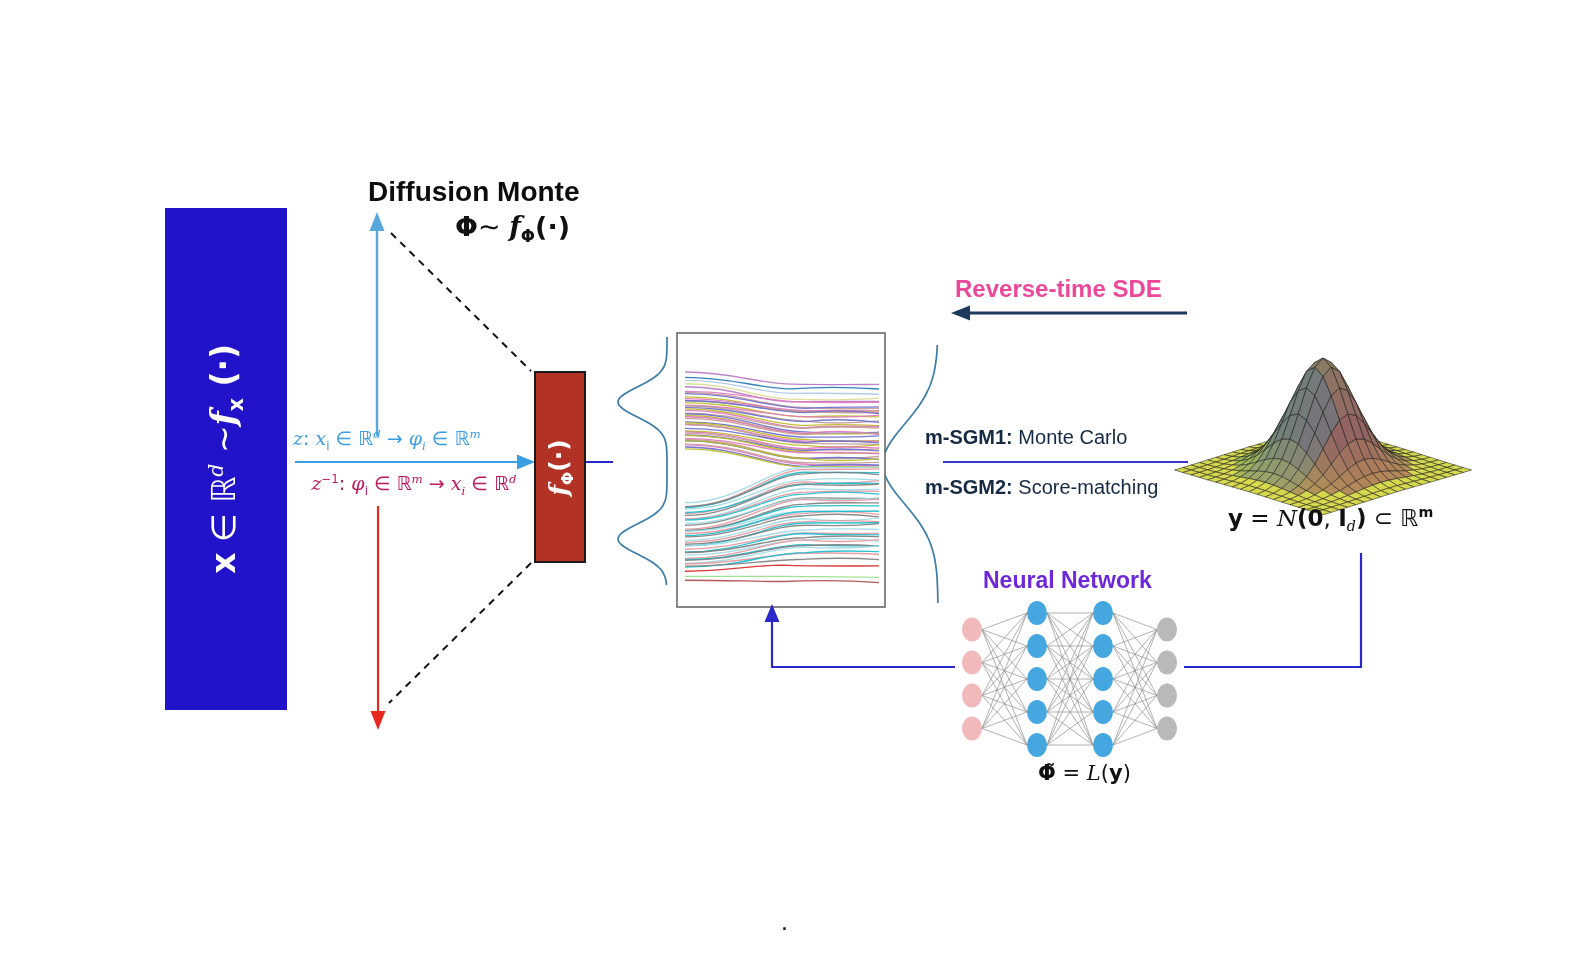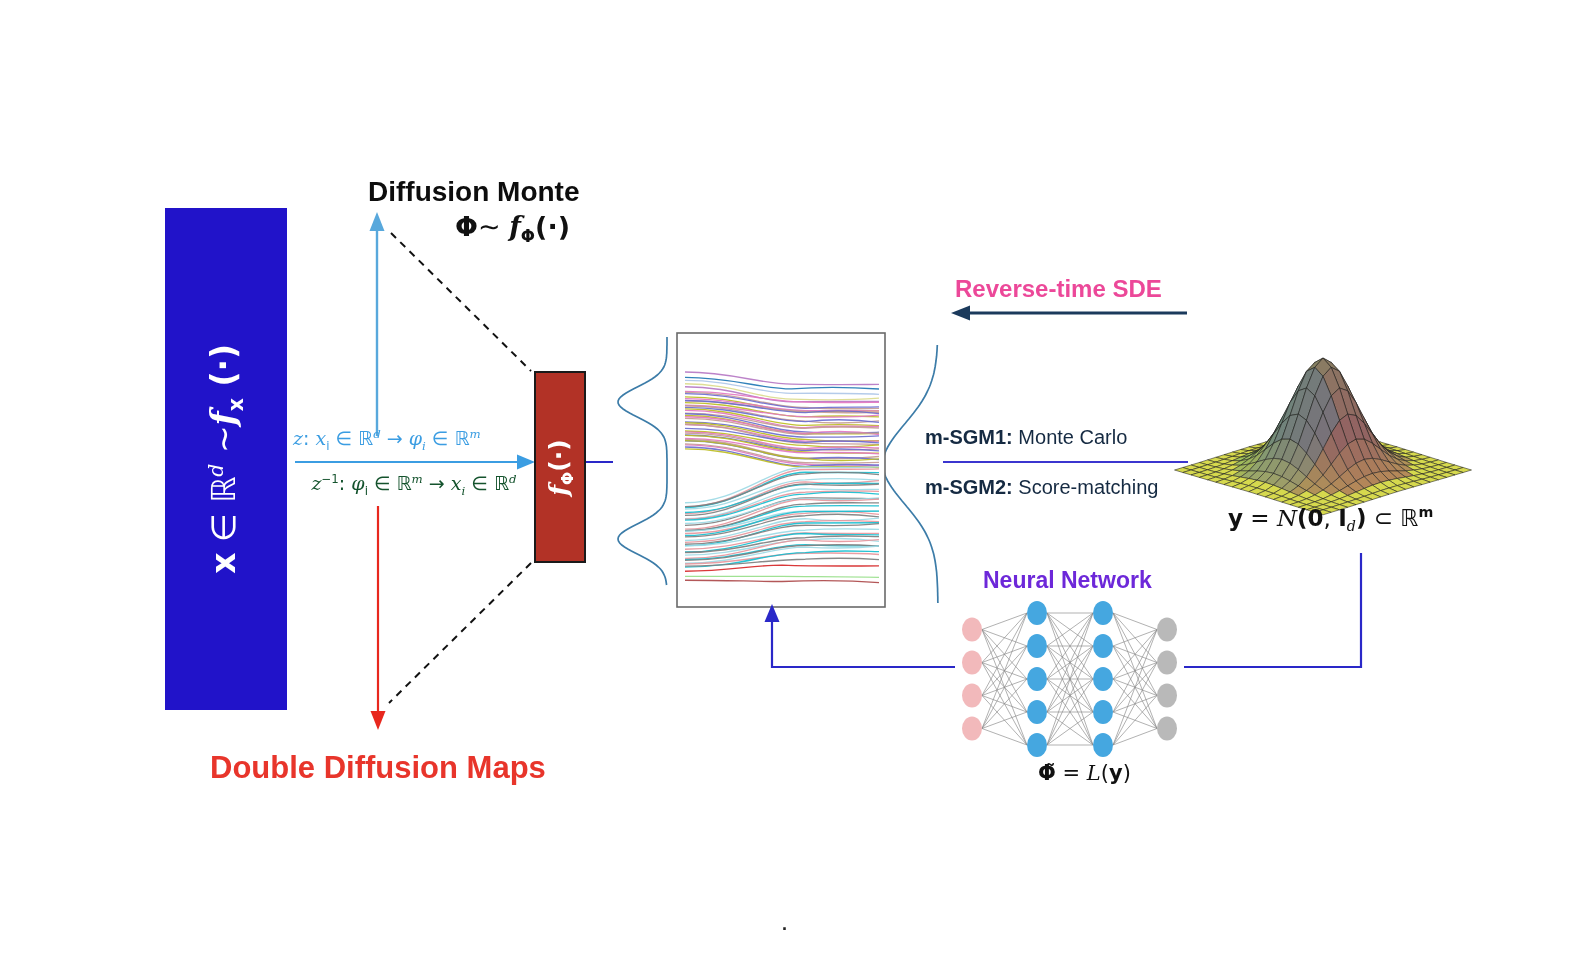--- a/index.html
+++ b/index.html
@@ -13,21 +13,21 @@
   .formula .bold{font-weight:bold;}
   .title-dm{left:368px;top:176px;font-size:28px;font-weight:bold;color:#0d0d0d;}
   .f-phidist{left:420px;top:211px;width:150px;text-align:right;font-size:27px;color:#111;}
   .rot-box{position:absolute;display:flex;align-items:center;justify-content:center;}
   .rot-inner{transform:rotate(-90deg);white-space:nowrap;}
   .box-xrect{left:165px;top:208px;width:122px;height:502px;}
   .f-xrect{font-size:33px;color:#ffffff;}
   .box-fphi{left:535px;top:372px;width:50px;height:190px;}
   .f-fphi{font-size:25px;color:#ffffff;}
   .f-zfwd{left:293px;top:427px;width:242px;text-align:left;font-size:19px;color:#3b9de2;}
-  .f-zinv{left:288px;top:472px;width:252px;text-align:center;font-size:19px;color:#14532d;}
+  .f-zinv{left:288px;top:472px;width:252px;text-align:center;font-size:19px;color:#be185d;}
   .title-ddm{left:210px;top:750px;font-size:31px;font-weight:bold;color:#e8352b;}
   .title-rsde{left:955px;top:275px;font-size:24px;font-weight:bold;color:#ec4899;}
   .msgm{left:925px;top:426px;font-size:20px;color:#152a42;}
   .msgm2{top:476px;}
   .msgm .tag{font-weight:bold;}
   .f-ydist{left:1228px;top:504px;width:200px;text-align:center;font-size:23px;color:#111;}
   .title-nn{left:983px;top:567px;font-size:23px;font-weight:bold;color:#6d28d9;}
   .f-phieq{left:1038px;top:761px;width:90px;text-align:right;font-size:21px;color:#111;}
   .dot-mark{left:782px;top:914px;font-size:18px;font-weight:bold;color:#222;}
 </style>
@@ -591,21 +591,20 @@
     <div class="rot-inner formula f-xrect"><span class="bold">x</span><span> ∈ </span><span>ℝ</span><sup class="var">d</sup><span> ∼</span><span class="bold var">f</span><sub class="bold">x</sub><span class="bold"> (·)</span></div>
   </div>
 
   <div class="lbl f-zfwd formula"><span class="var">z</span><span>: </span><span class="var">x</span><sub>i</sub><span> ∈ </span><span>ℝ</span><sup class="var">d</sup><span> → </span><span class="var">φ</span><sub class="var">i</sub><span> ∈ </span><span>ℝ</span><sup class="var">m</sup></div>
   <div class="lbl f-zinv formula"><span class="var">z</span><sup>−1</sup><span>: </span><span class="var">φ</span><sub>i</sub><span> ∈ </span><span>ℝ</span><sup class="var">m</sup><span> → </span><span class="var">x</span><sub class="var">i</sub><span> ∈ </span><span>ℝ</span><sup class="var">d</sup></div>
 
   <div class="rot-box box-fphi">
     <div class="rot-inner formula f-fphi"><span class="bold var">f</span><sub class="bold">Φ</sub><span class="bold">(·)</span></div>
   </div>
 
-  <div class="lbl title-ddm">Double Diffusion Maps</div>
 
   <div class="lbl title-rsde">Reverse-time SDE</div>
 
   <div class="lbl msgm">
     <span class="tag">m-SGM1:</span><span> Monte Carlo</span>
   </div>
   <div class="lbl msgm msgm2">
     <span class="tag">m-SGM2:</span><span> Score-matching</span>
   </div>
 

